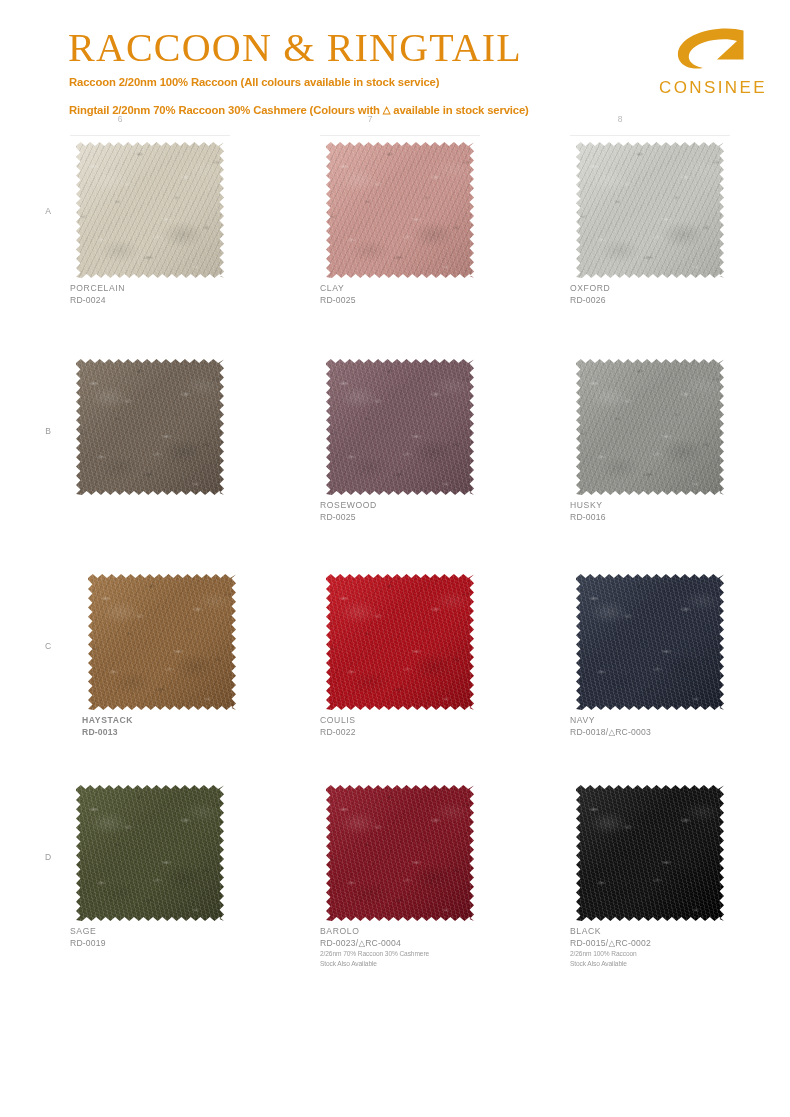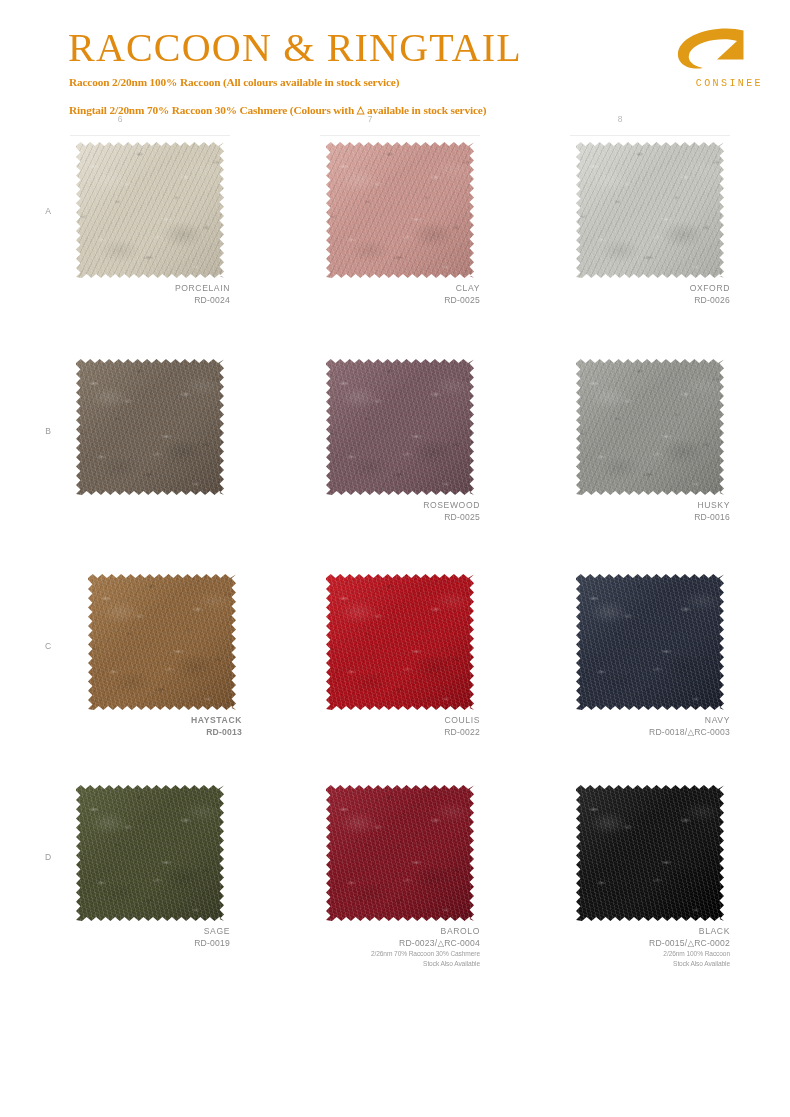--- a/index.html
+++ b/index.html
@@ -28,21 +28,21 @@
     top: 24px;
     font-family: "Liberation Serif", serif;
     font-size: 40px;
     letter-spacing: 1.2px;
     color: #e08a10;
     white-space: nowrap;
   }
   .subline {
     position: absolute;
     left: 69px;
-    font-family: Liberation Serif, serif;
+    font-family: Liberation Sans, sans-serif;
     font-size: 11.3px;
     font-weight: bold;
     color: #e08a10;
     white-space: nowrap;
     letter-spacing: -0.15px;
   }
   #sub1 { top: 76px; }
   #sub2 { top: 92px; margin-top: 12px; }
   .tri-inline {
     font-size: 10px;
@@ -62,23 +62,23 @@
     left: 18px;
     top: 0;
     width: 68px;
     height: 48px;
   }
   #logo-text {
     position: absolute;
     left: 0;
     top: 50px;
     width: 104px;
-    text-align: right;
-    font-family: Liberation Mono, monospace;
-    font-size: 10px;
+    text-align: left;
+    font-family: Liberation Sans, sans-serif;
+    font-size: 17px;
     letter-spacing: 2.4px;
     color: #e09a16;
   }
 
   
   .col-head {
     position: absolute;
     top: 114px;
     width: 160px;
     text-align: center;
@@ -182,21 +182,21 @@
       radial-gradient(ellipse 26px 16px at 22% 28%, rgba(255,255,255,.10), transparent 75%),
       radial-gradient(ellipse 30px 18px at 72% 68%, rgba(0,0,0,.10), transparent 75%),
       radial-gradient(ellipse 24px 14px at 85% 20%, rgba(255,255,255,.07), transparent 75%),
       radial-gradient(ellipse 28px 16px at 30% 80%, rgba(0,0,0,.08), transparent 75%);
   }
 
   
   .caption {
     position: absolute;
     width: 160px;
-    text-align: right;
+    text-align: left;
   }
   .c-name {
     font-size: 8.6px;
     color: #8a8a8a;
     letter-spacing: 0.6px;
     line-height: 12px;
   }
   .c-code {
     font-size: 8.6px;
     color: #8a8a8a;

